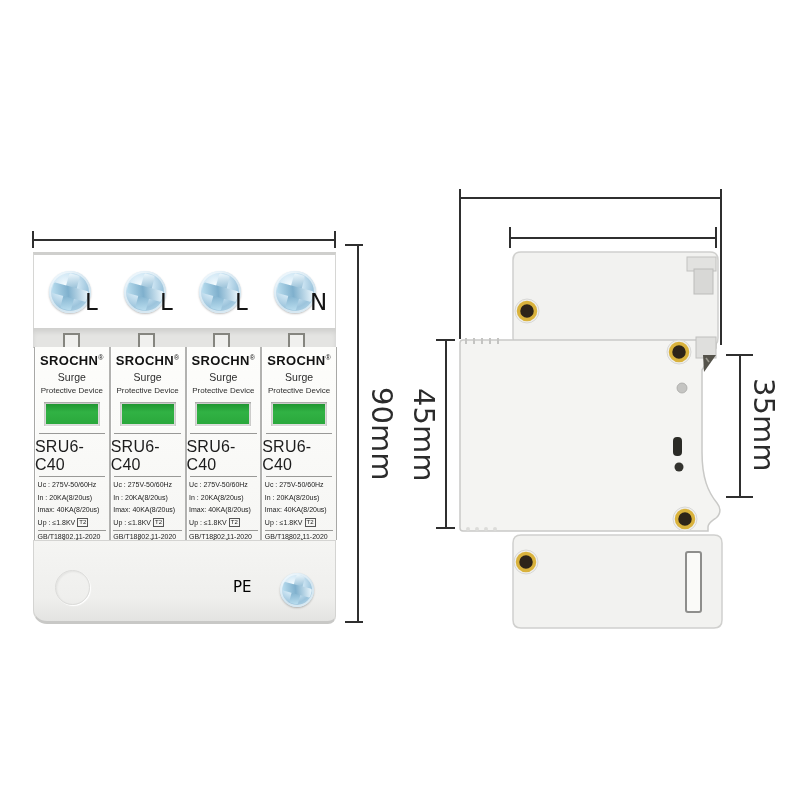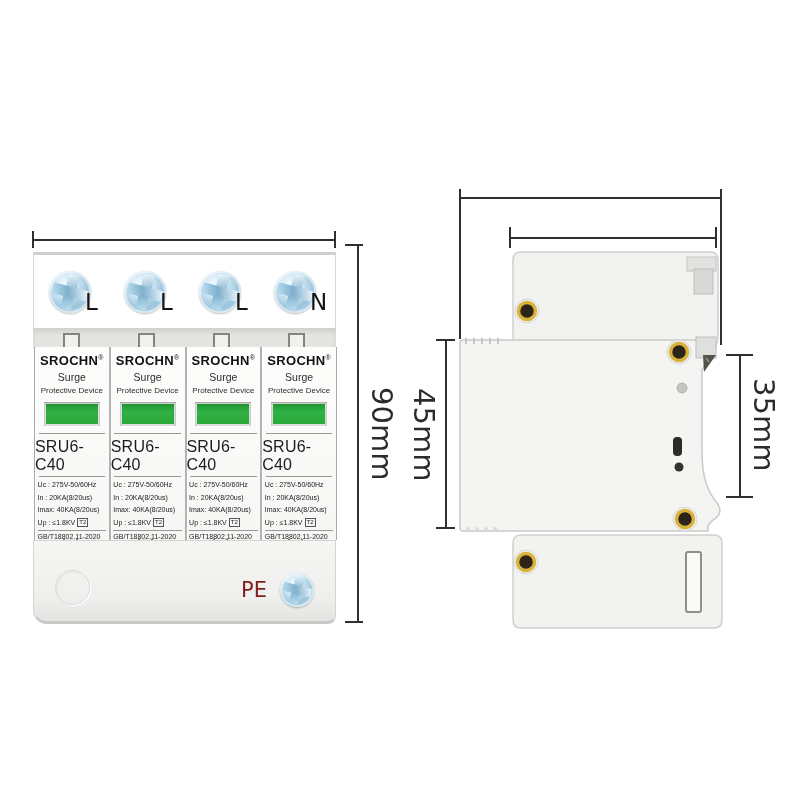--- a/index.html
+++ b/index.html
@@ -52,21 +52,21 @@
   .spec-row{white-space:nowrap;}
   .badge{display:inline-block;border:1px solid #555;font-size:6px;line-height:7px;padding:0 1px;margin-left:2px;vertical-align:1px;}
   .standard{width:93%;font-family:"Liberation Sans",sans-serif;font-size:7px;color:#222;text-align:left;
             border-top:1px solid #999997;margin-top:1px;padding-top:2px;white-space:nowrap;}
 
   .front-bottom{position:absolute;left:0;top:288px;width:301px;height:80px;
                 background:linear-gradient(#f5f5f3,#efefed 70%,#e3e3e1);
                 border:1px solid #d4d4d2;border-bottom:3px solid #c8c8c6;border-radius:0 0 8px 14px;}
   .indent-circle{position:absolute;left:22px;top:318px;width:33px;height:33px;border-radius:50%;
                  border:1px solid #dcdcda;box-shadow:inset 1px 1px 2px rgba(0,0,0,.06),1px 1px 1px #fff;}
-  .pe-label{position:absolute;left:200px;top:326px;width:42px;text-align:center;font-size:21px;color:#7f1d1d;}
+  .pe-label{position:absolute;left:200px;top:326px;width:42px;text-align:left;font-size:15px;color:#000000;}
   .pe-screw{width:34px;height:34px;left:247px;top:321px;}
 
   
   .side-svg{position:absolute;left:450px;top:245px;width:340px;height:400px;}
 </style>
 </head>
 <body>
 
 <div class="canvas">
 

